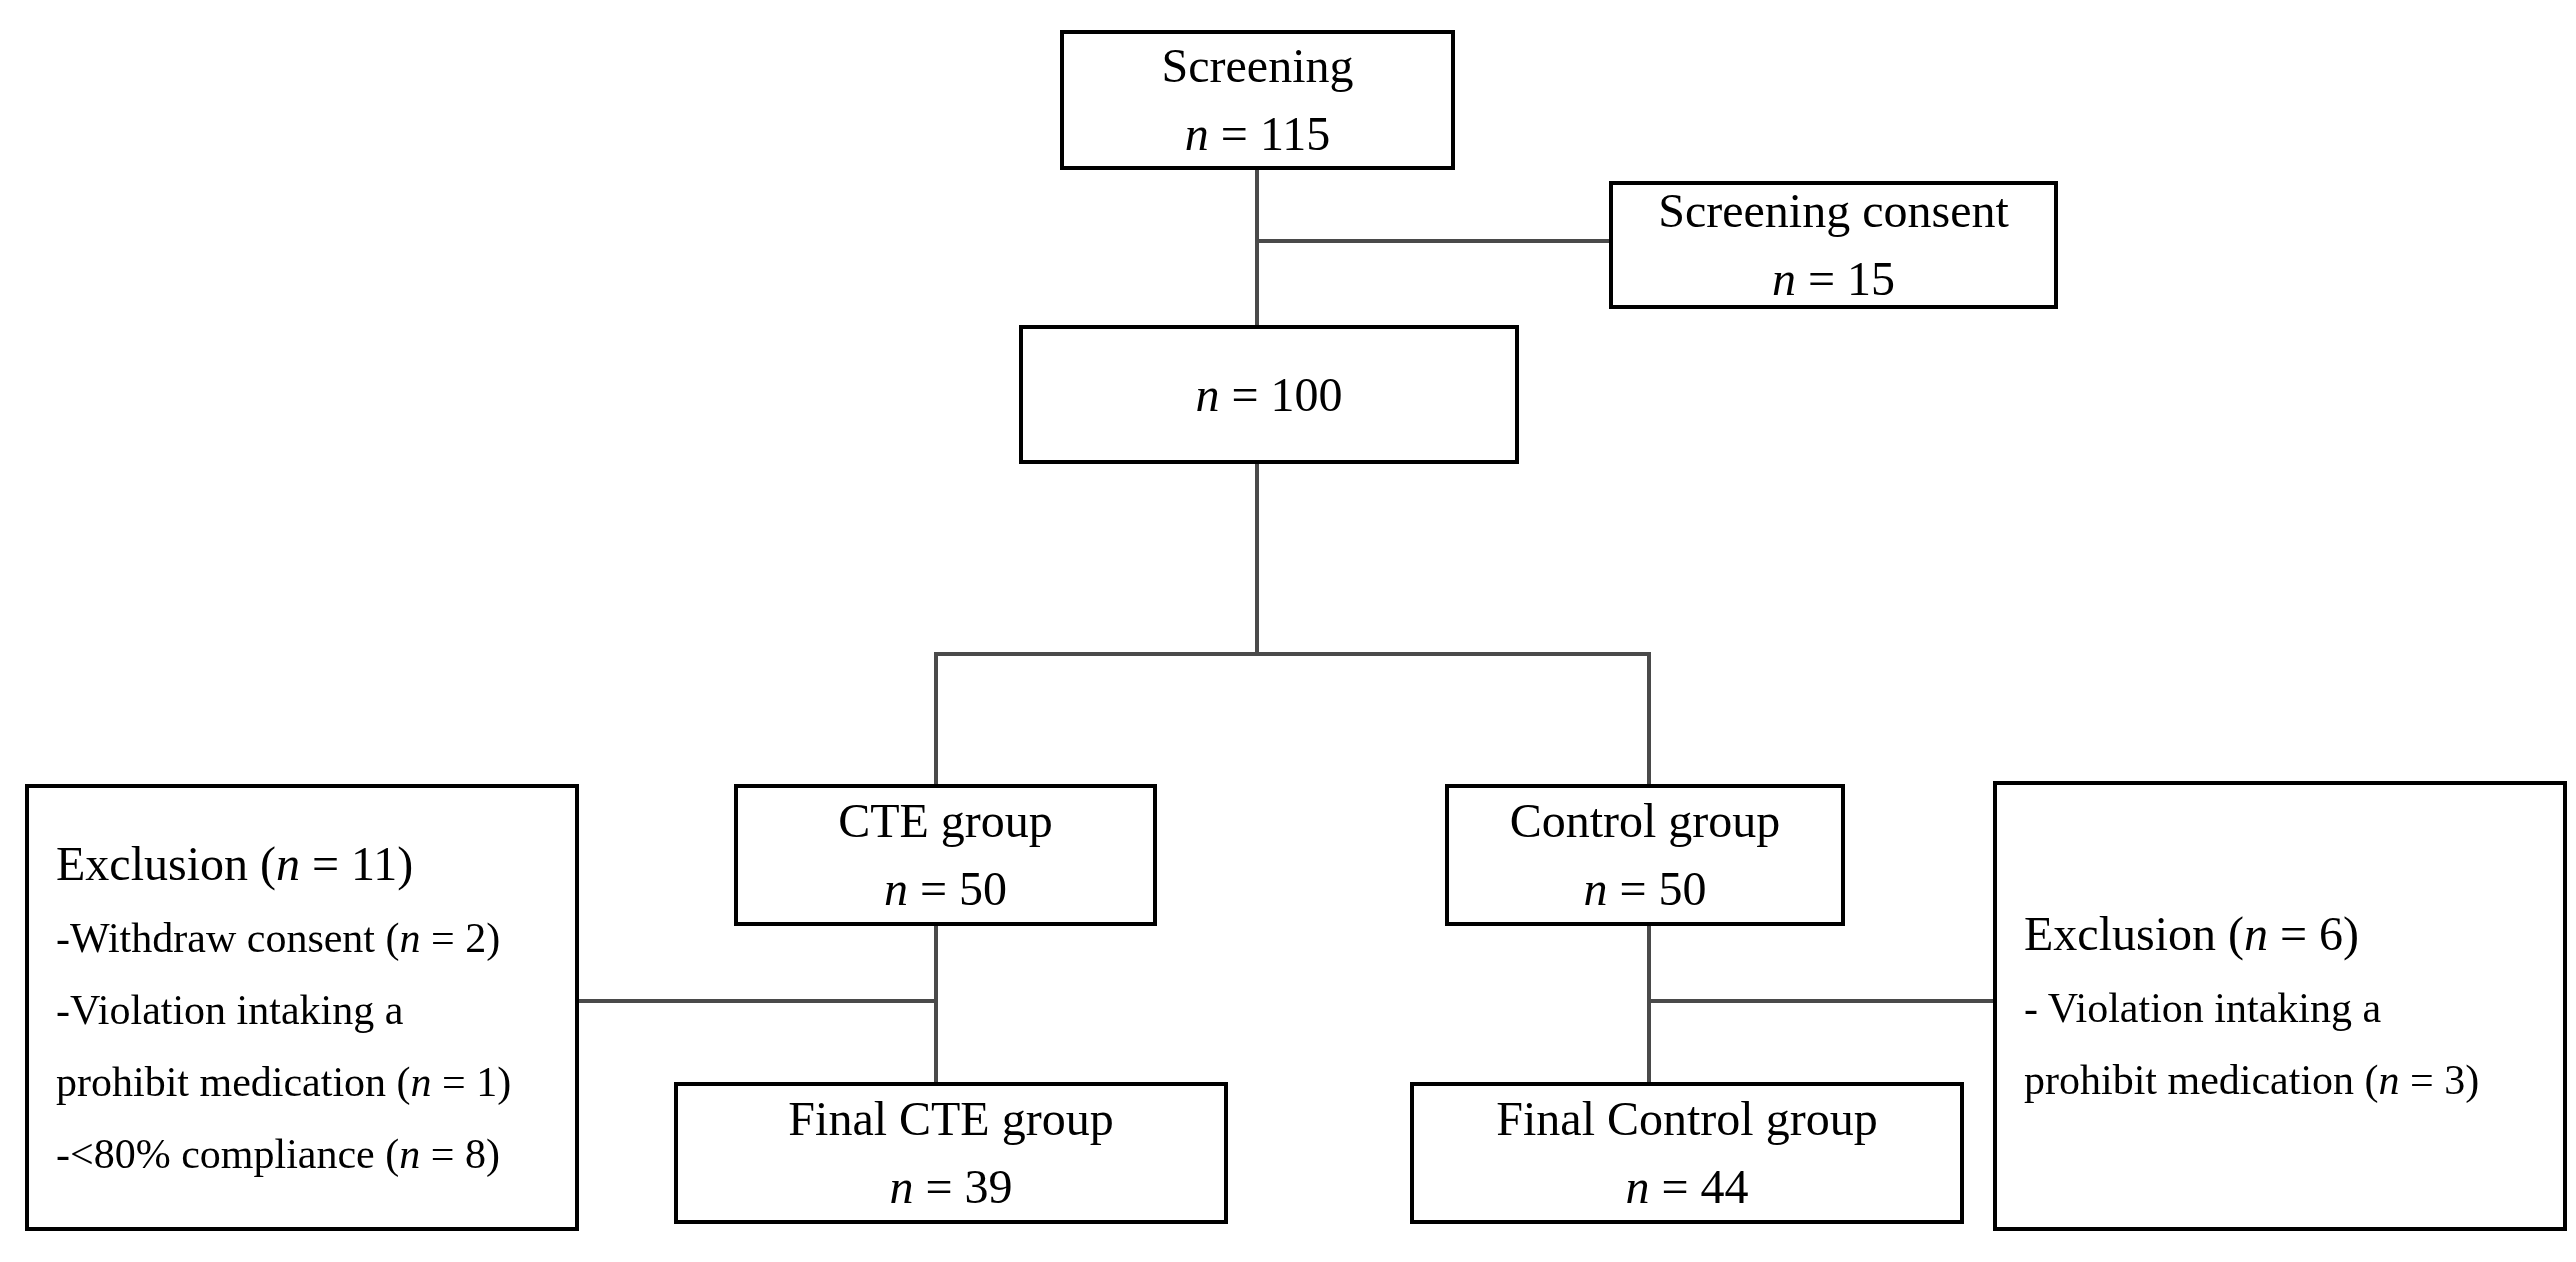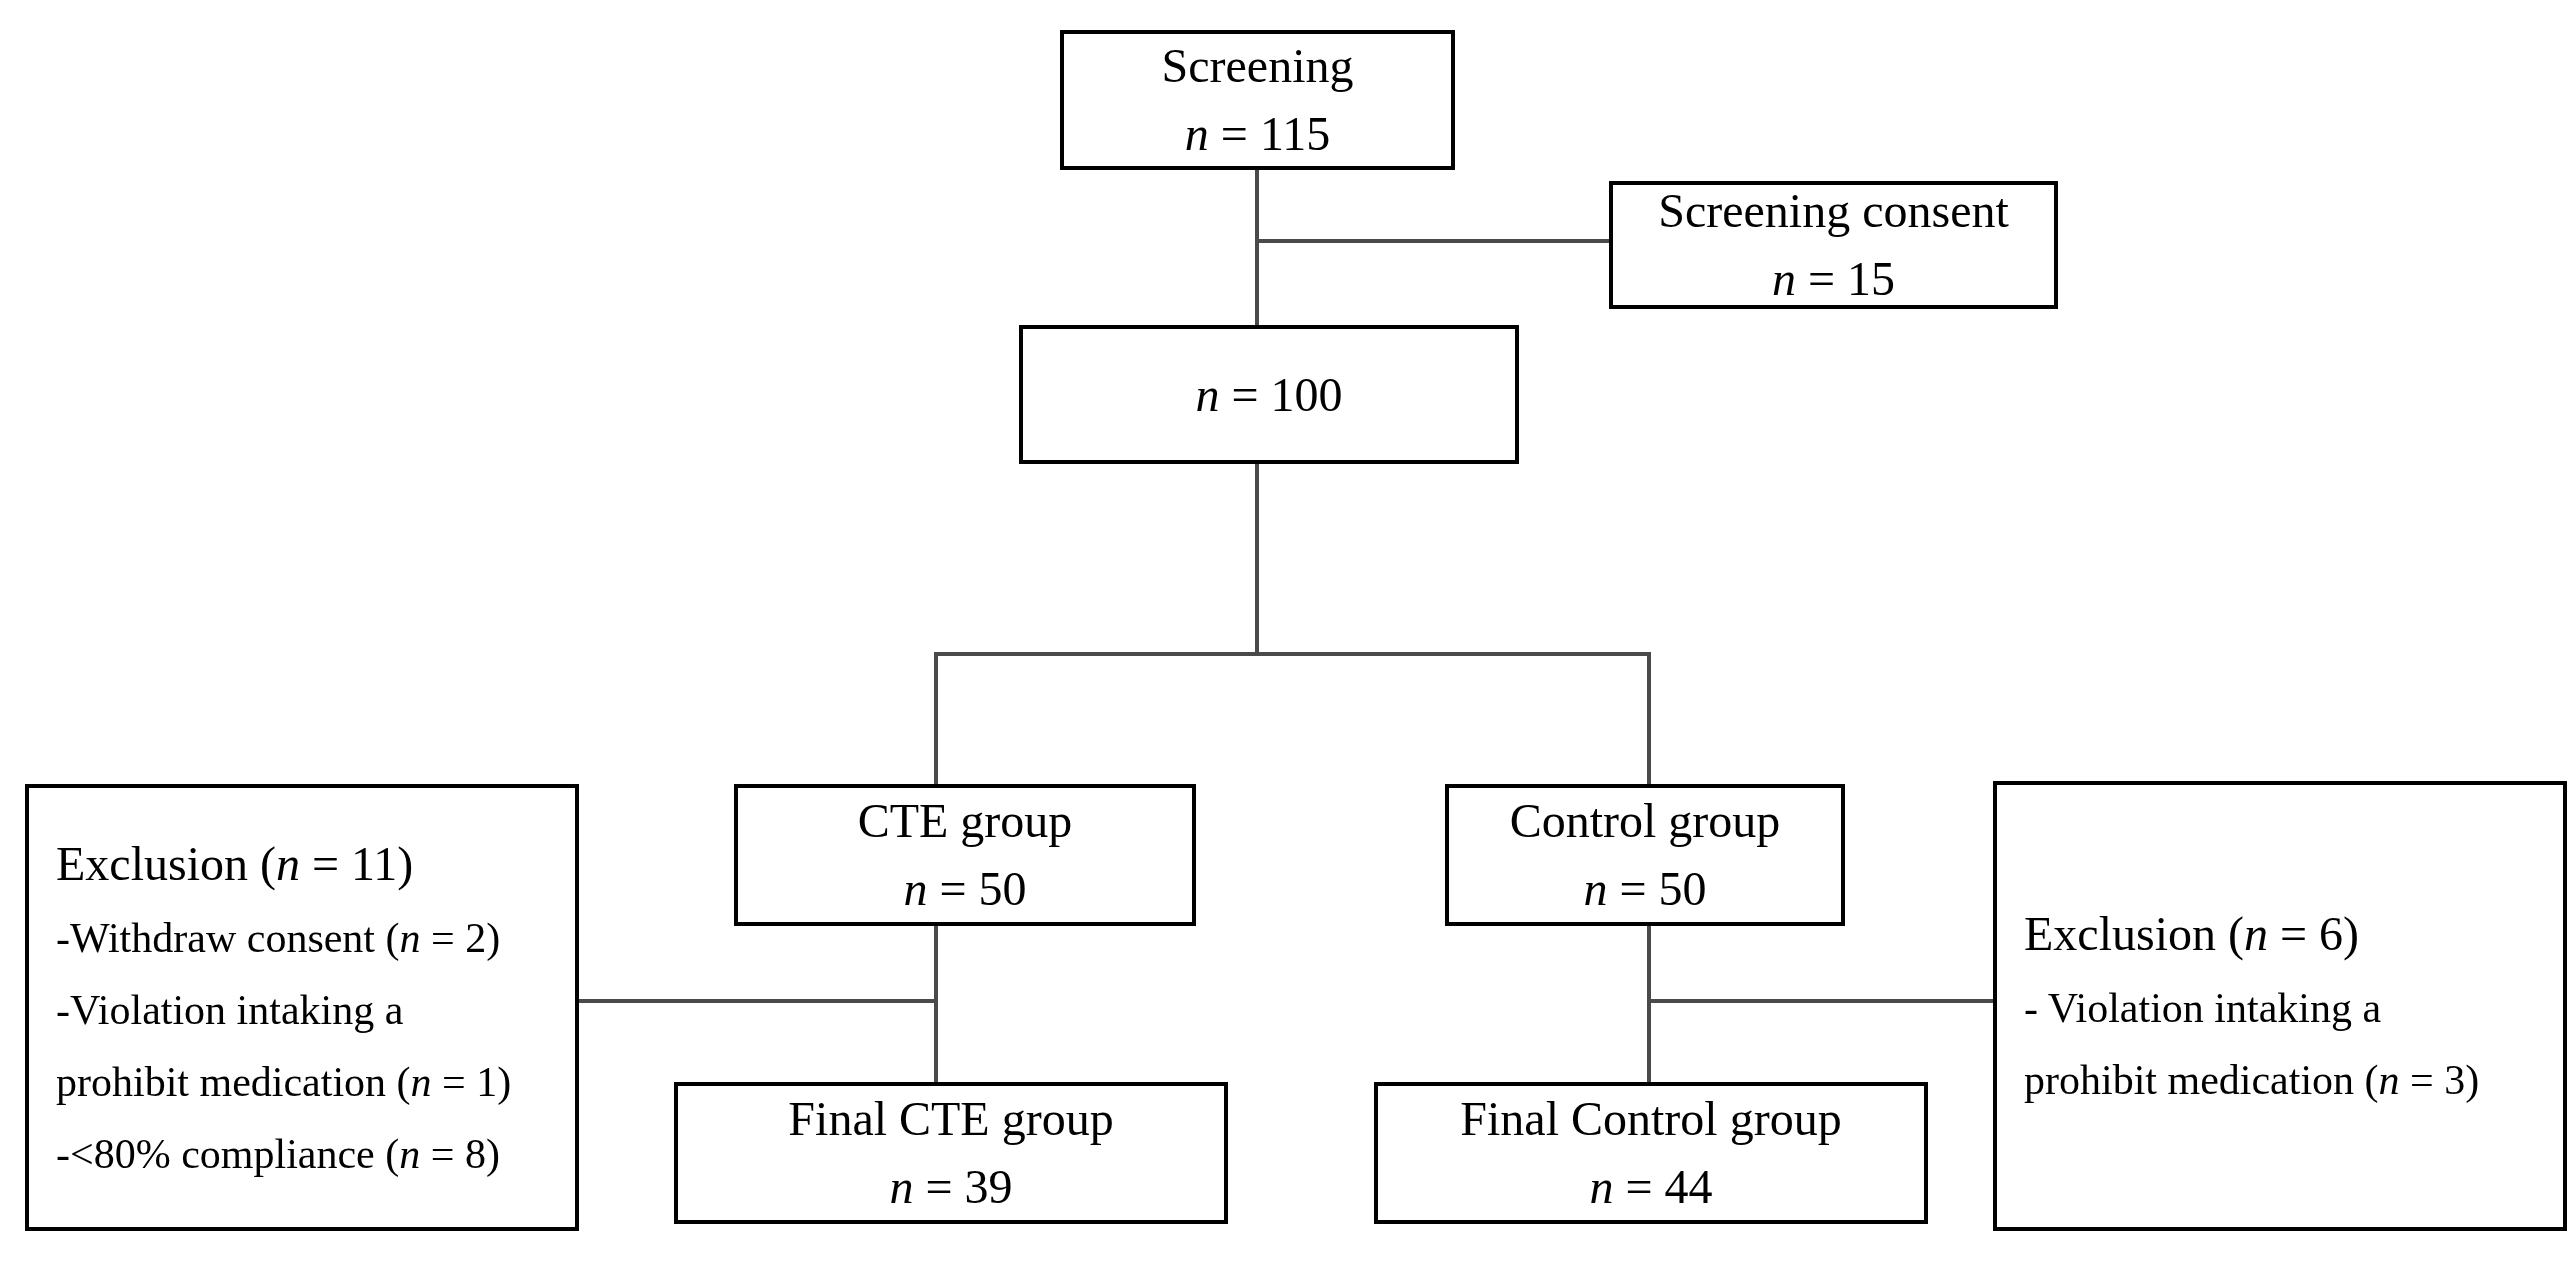--- a/index.html
+++ b/index.html
@@ -53,36 +53,36 @@
 
   <div class="box" style="left:1609px;top:181px;width:449px;height:128px;">
     <div>Screening consent</div>
     <div><span style="font-style: italic;">n</span><span> = 15</span></div>
   </div>
 
   <div class="box" style="left:1019px;top:325px;width:500px;height:139px;">
     <div><span style="font-style: italic;">n</span><span> = 100</span></div>
   </div>
 
-  <div class="box" style="left:734px;top:784px;width:462px;height:142px;">
+  <div class="box" style="left:734px;top:784px;width:423px;height:142px;">
     <div>CTE group</div>
     <div><span style="font-style: italic;">n</span><span> = 50</span></div>
   </div>
 
   <div class="box" style="left:1445px;top:784px;width:400px;height:142px;">
     <div>Control group</div>
     <div><span style="font-style: italic;">n</span><span> = 50</span></div>
   </div>
 
   <div class="box" style="left:674px;top:1082px;width:554px;height:142px;">
     <div>Final CTE group</div>
     <div><span style="font-style: italic;">n</span><span> = 39</span></div>
   </div>
 
-  <div class="box" style="left:1374px;top:1082px;width:554px;height:142px;">
+  <div class="box" style="left:1410px;top:1082px;width:554px;height:142px;">
     <div>Final Control group</div>
     <div><span style="font-style: italic;">n</span><span> = 44</span></div>
   </div>
 
   <div class="box exclusion" style="left:25px;top:784px;width:554px;height:447px;">
     <div class="ex-heading"><span>Exclusion (</span><span style="font-style: italic;">n</span><span> = 11)</span></div>
     <div><span>-Withdraw consent (</span><span style="font-style: italic;">n</span><span> = 2)</span></div>
     <div><span>-Violation intaking a</span></div>
     <div><span>prohibit medication (</span><span style="font-style: italic;">n</span><span> = 1)</span></div>
     <div><span>-&lt;80% compliance (</span><span style="font-style: italic;">n</span><span> = 8)</span></div>

